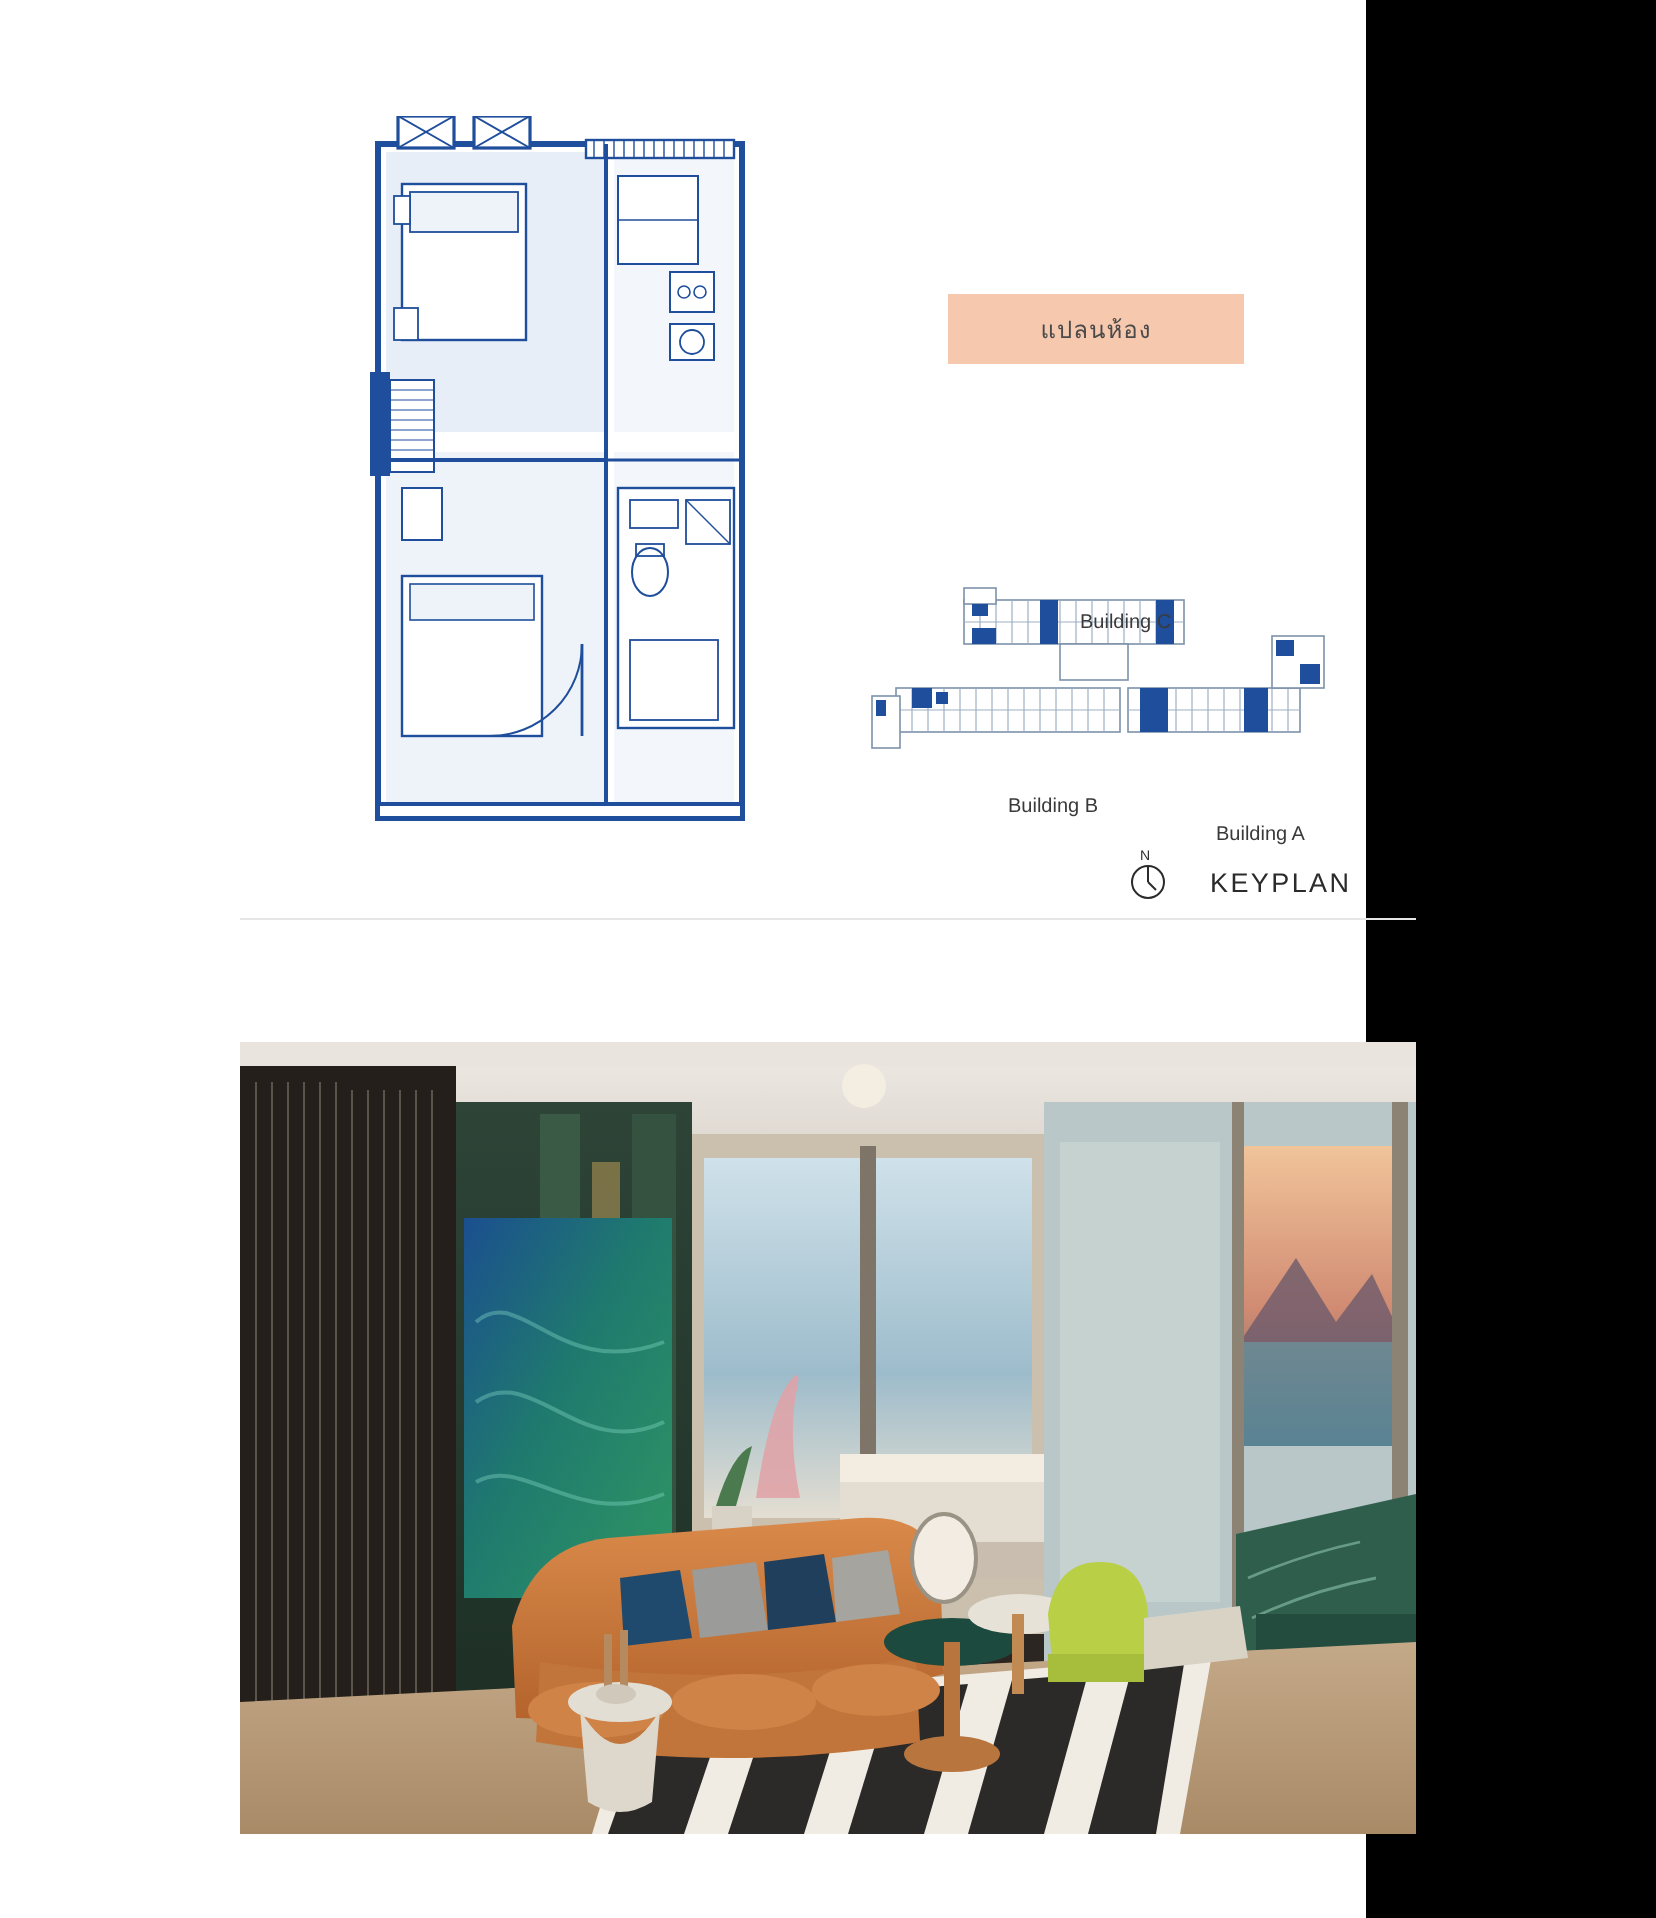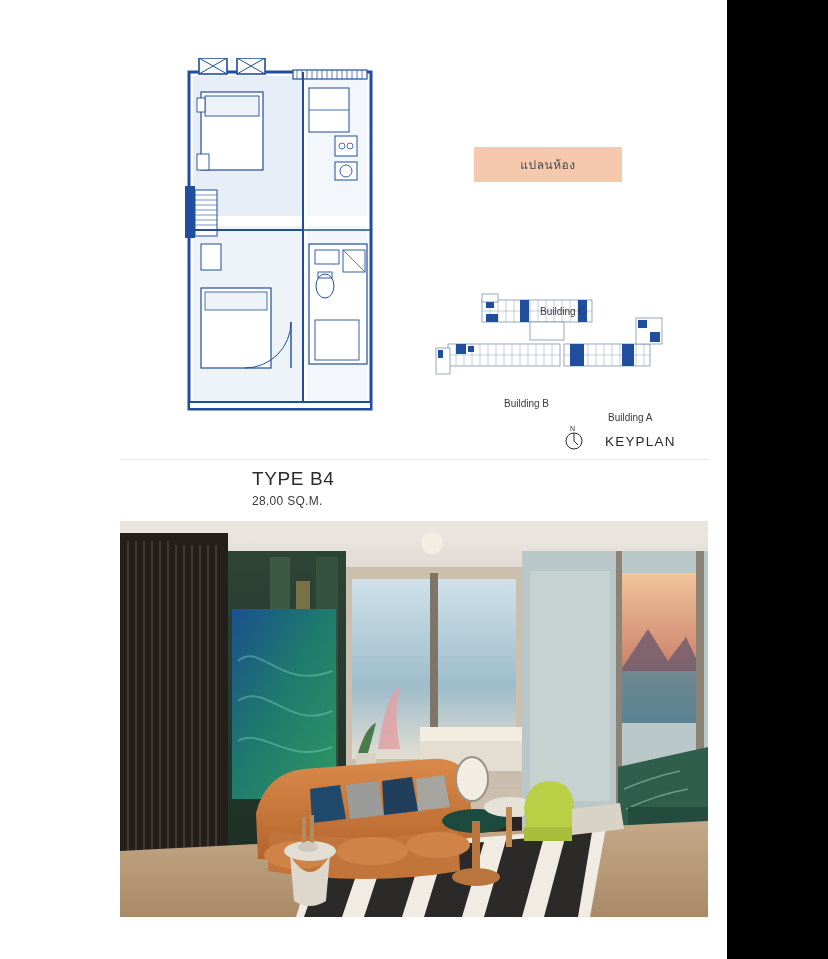--- a/index.html
+++ b/index.html
@@ -13,21 +13,20 @@
     overflow: hidden;
     font-family: "Liberation Sans", sans-serif;
   }
   .page {
     position: absolute;
     left: 0;
     top: 0;
     width: 683px;
     height: 959px;
     background: #ffffff;
-    padding-left: 44px;
   }
   
   .plan-wrap {
     position: absolute;
     left: 185px;
     top: 58px;
     width: 190px;
     height: 355px;
   }
   .plan-outline {
@@ -313,24 +312,20 @@
       <span class="n-letter">N</span>
       <svg viewBox="0 0 22 22" width="22" height="22" xmlns="http://www.w3.org/2000/svg">
         <circle cx="11" cy="13" r="8" fill="none" stroke="#2b2b2b" stroke-width="1"></circle>
         <line x1="11" y1="5" x2="11" y2="13" stroke="#2b2b2b" stroke-width="1"></line>
         <line x1="11" y1="13" x2="15" y2="17" stroke="#2b2b2b" stroke-width="1"></line>
       </svg>
     </div>
     <span class="kp-text">KEYPLAN</span>
   </div>
 
-  <div class="type-block">
-    <h1 class="type-title">TYPE B4</h1>
-    <p class="type-area">28.00 SQ.M.</p>
-  </div>
 
   <div class="divider-line"></div>
 
   <div class="photo">
     <svg viewBox="0 0 588 396" width="588" height="396" xmlns="http://www.w3.org/2000/svg">
       <defs>
         <linearGradient id="ceil" x1="0" y1="0" x2="0" y2="1">
           <stop offset="0%" stop-color="#efeae4"></stop>
           <stop offset="100%" stop-color="#d8d2ca"></stop>
         </linearGradient>

